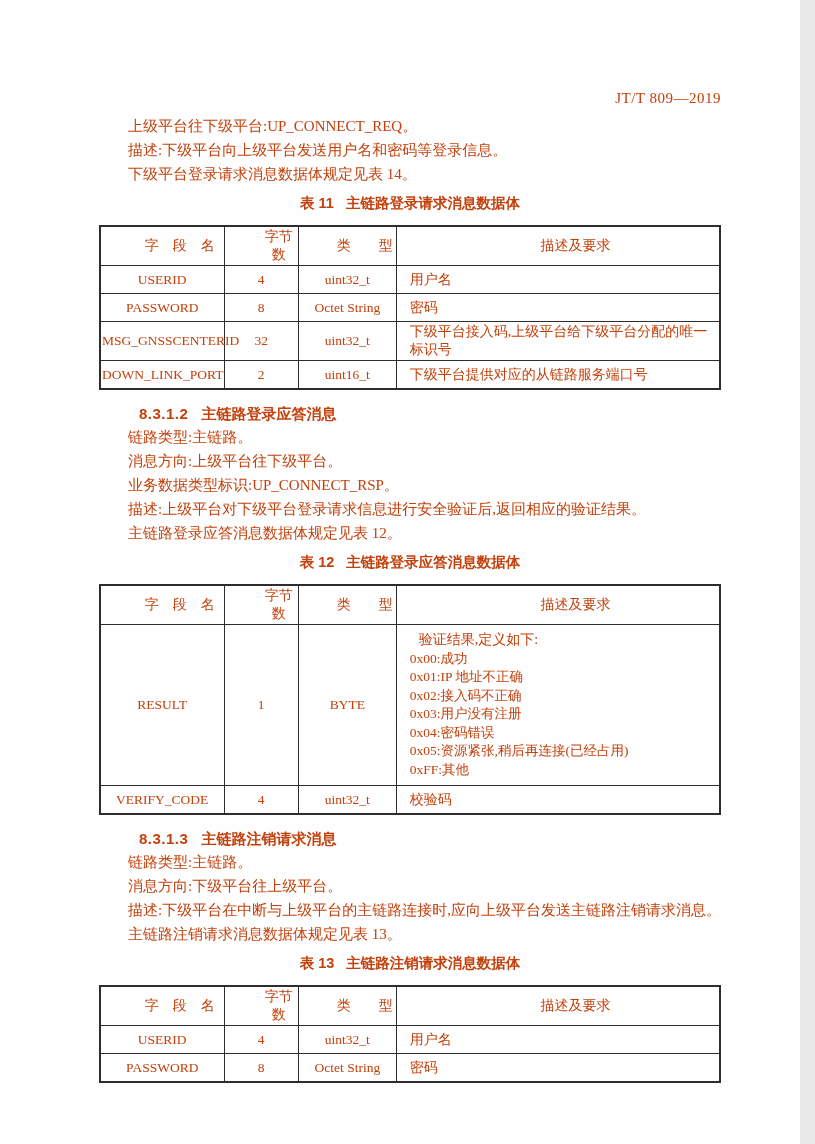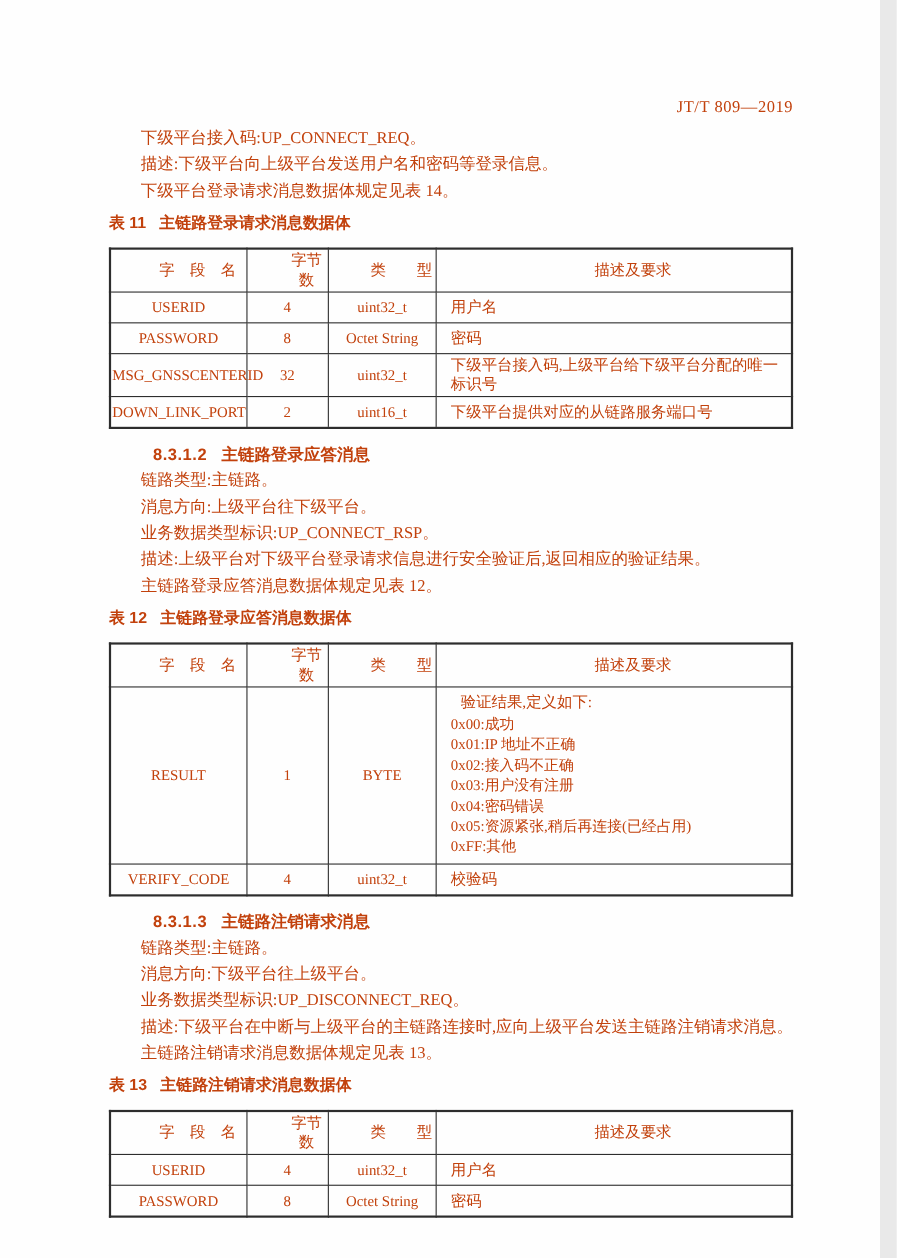--- a/index.html
+++ b/index.html
@@ -8,21 +8,21 @@
     font-family:"Liberation Serif","DejaVu Serif",serif;color:#c2410c;
     box-sizing:border-box;overflow:hidden;
   }
   .content{position:absolute;left:99px;top:0;width:622px;}
   .doc-header{padding-top:90px;text-align:right;font-size:15px;letter-spacing:.5px;}
   .para{margin-top:7px;}
   .para .line{padding-left:29px;font-size:15px;line-height:24px;}
   .sec-heading{margin-top:13px;font-family:"Liberation Sans","DejaVu Sans",sans-serif;
     font-weight:bold;font-size:15px;line-height:21px;}
   .sec-heading .sec-num{margin-right:13px;letter-spacing:.5px;margin-left:40px;}
-  .tbl-caption{margin-top:7px;text-align:left;font-weight:bold;font-size:14.5px;
+  .tbl-caption{margin-top:7px;text-align:center;font-weight:bold;font-size:14.5px;
     font-family:"Liberation Sans","DejaVu Sans",sans-serif;line-height:21px;}
   .tbl-caption .cap-label{margin-right:12px;}
   table{width:100%;border-collapse:collapse;table-layout:fixed;margin-top:11px;
     border:2px solid #2d2d2d;}
   th,td{border:1px solid #2d2d2d;}
   th{font-weight:normal;font-size:14px;height:27px;text-align:center;padding-left:36px;}
   thead th{border-bottom:1.5px solid #2d2d2d;}
   td{height:25px;text-align:center;font-size:13.5px;}
   td.desc{text-align:left;padding-left:13px;font-size:14px;}
   td.desc-multi{vertical-align:middle;padding:6px 8px 6px 13px;}
@@ -33,21 +33,21 @@
 </style>
 </head>
 <body>
 
 <div class="page">
   <div class="content">
 
     <div class="doc-header">JT/T 809—2019</div>
 
     <div class="para">
-      <div class="line">下级平台接入码:UP_CONNECT_REQ。</div>
+      <div class="line">上级平台往下级平台:UP_CONNECT_REQ。</div>
       <div class="line">描述:下级平台向上级平台发送用户名和密码等登录信息。</div>
       <div class="line">下级平台登录请求消息数据体规定见表 14。</div>
     </div>
 
     <div class="tbl-caption">
       <span class="cap-label">表 11</span><span>主链路登录请求消息数据体</span>
     </div>
 
     <table>
       <colgroup>
@@ -148,21 +148,20 @@
       </tbody>
     </table>
 
     <div class="sec-heading">
       <span class="sec-num">8.3.1.3</span><span>主链路注销请求消息</span>
     </div>
 
     <div class="para" style="margin-top:1px;">
       <div class="line">链路类型:主链路。</div>
       <div class="line">消息方向:下级平台往上级平台。</div>
-      <div class="line">业务数据类型标识:UP_DISCONNECT_REQ。</div>
       <div class="line">描述:下级平台在中断与上级平台的主链路连接时,应向上级平台发送主链路注销请求消息。</div>
       <div class="line">主链路注销请求消息数据体规定见表 13。</div>
     </div>
 
     <div class="tbl-caption">
       <span class="cap-label">表 13</span><span>主链路注销请求消息数据体</span>
     </div>
 
     <table>
       <colgroup>

